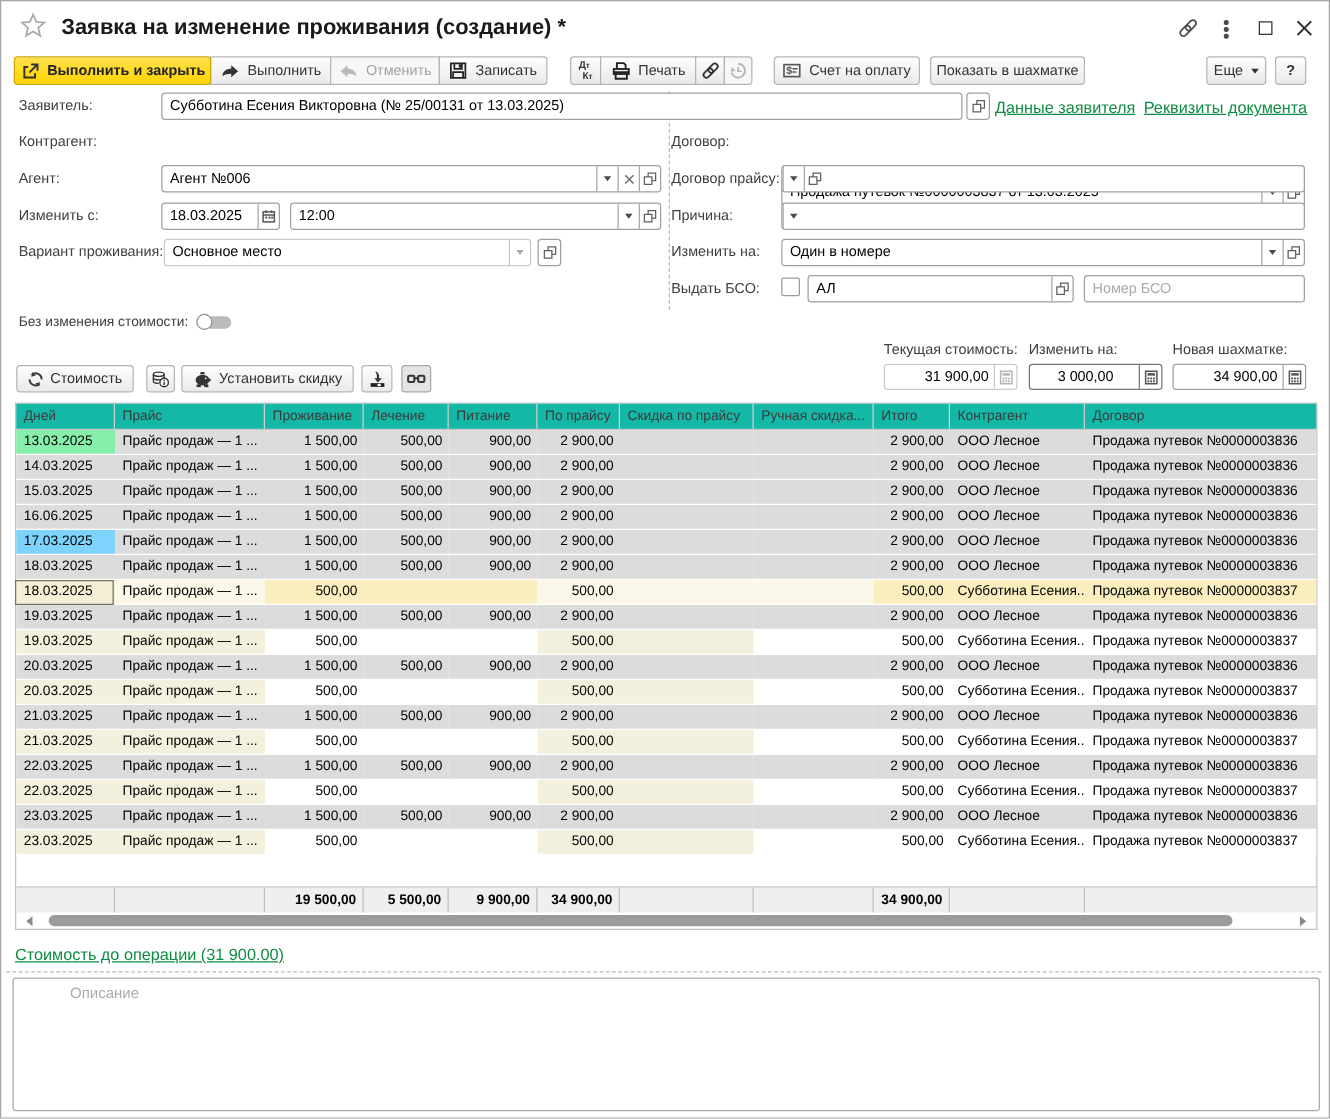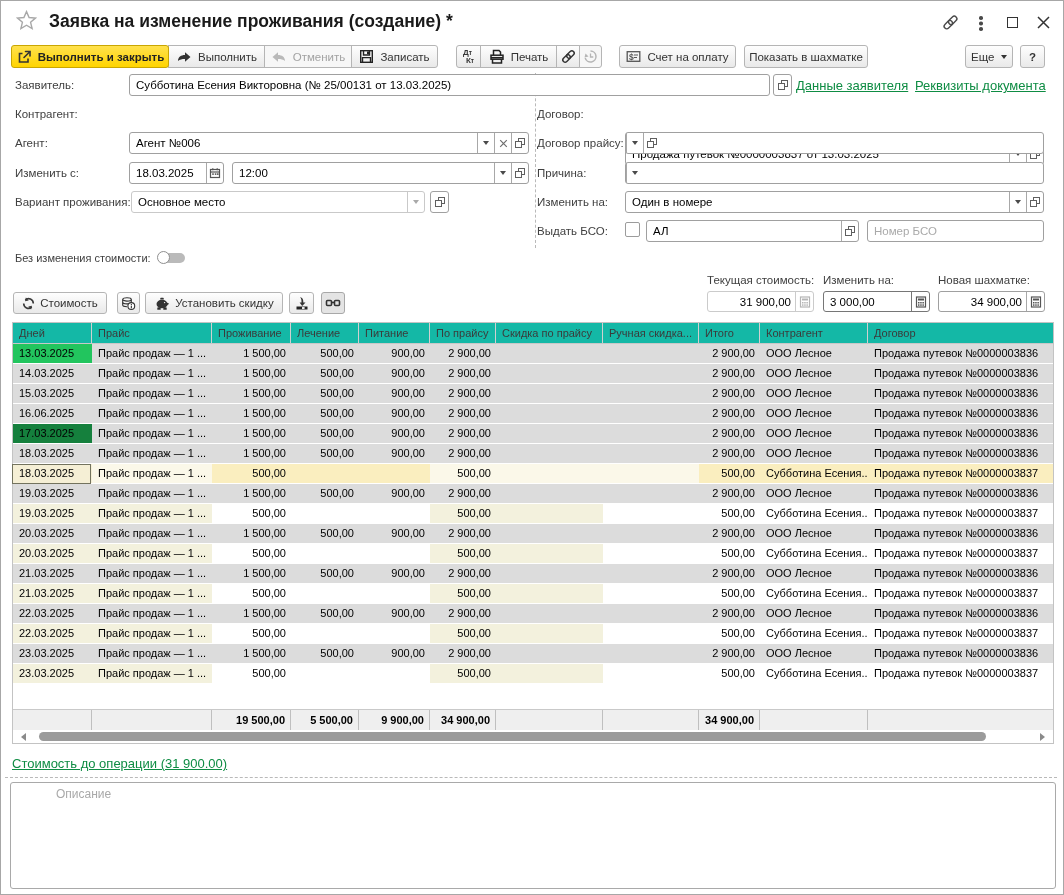--- a/index.html
+++ b/index.html
@@ -291,21 +291,21 @@
             <rect x="5.2" y="6" width="1.5" height="1.5"></rect>
             <rect x="7.4" y="6" width="1.5" height="1.5"></rect>
             <rect x="3" y="8.3" width="1.5" height="1.5"></rect>
             <rect x="5.2" y="8.3" width="1.5" height="1.5"></rect>
             <rect x="7.4" y="8.3" width="1.5" height="1.5"></rect>
           </g>
         </svg>
       </div>
   </div>
   <div class="inp" style="left:822px;top:290px;width:107px;height:21px;border-color:#767676;">
-      <div class="tx" style="text-align:left;padding-right:4px;">3&nbsp;000,00</div>
+      <div class="tx" style="text-align:center;padding-right:4px;">3&nbsp;000,00</div>
     <div class="sect" style="border-left-color:#767676;width:18px;">
         <svg width="12" height="12" viewBox="0 0 12 12">
           <rect x="1.5" y="1" width="9" height="10" fill="none" stroke="#555" stroke-width="1.2"></rect>
           <rect x="3" y="2.5" width="6" height="2" fill="#555"></rect>
           <g fill="#555">
             <rect x="3" y="6" width="1.5" height="1.5"></rect>
             <rect x="5.2" y="6" width="1.5" height="1.5"></rect>
             <rect x="7.4" y="6" width="1.5" height="1.5"></rect>
             <rect x="3" y="8.3" width="1.5" height="1.5"></rect>
             <rect x="5.2" y="8.3" width="1.5" height="1.5"></rect>
@@ -390,21 +390,21 @@
         <div style="width:68px;border-right:1px solid #d0d0d0;font-size:11px;color:#3b3b3b;line-height:20px;padding-left:6px;overflow:hidden;white-space:nowrap;flex:none;box-sizing:border-box;">Лечение</div>
         <div style="width:71px;border-right:1px solid #d0d0d0;font-size:11px;color:#3b3b3b;line-height:20px;padding-left:6px;overflow:hidden;white-space:nowrap;flex:none;box-sizing:border-box;">Питание</div>
         <div style="width:66px;border-right:1px solid #d0d0d0;font-size:11px;color:#3b3b3b;line-height:20px;padding-left:6px;overflow:hidden;white-space:nowrap;flex:none;box-sizing:border-box;">По прайсу</div>
         <div style="width:107px;border-right:1px solid #d0d0d0;font-size:11px;color:#3b3b3b;line-height:20px;padding-left:6px;overflow:hidden;white-space:nowrap;flex:none;box-sizing:border-box;">Скидка по прайсу</div>
         <div style="width:96px;border-right:1px solid #d0d0d0;font-size:11px;color:#3b3b3b;line-height:20px;padding-left:6px;overflow:hidden;white-space:nowrap;flex:none;box-sizing:border-box;">Ручная скидка...</div>
         <div style="width:61px;border-right:1px solid #d0d0d0;font-size:11px;color:#3b3b3b;line-height:20px;padding-left:6px;overflow:hidden;white-space:nowrap;flex:none;box-sizing:border-box;">Итого</div>
         <div style="width:108px;border-right:1px solid #d0d0d0;font-size:11px;color:#3b3b3b;line-height:20px;padding-left:6px;overflow:hidden;white-space:nowrap;flex:none;box-sizing:border-box;">Контрагент</div>
         <div style="width:185px;font-size:11px;color:#3b3b3b;line-height:20px;padding-left:6px;overflow:hidden;white-space:nowrap;flex:none;box-sizing:border-box;">Договор</div>
       </div>
 <div style="display:flex;height:20px;font-size:11px;color:#000;line-height:19px;border-bottom:1px solid #fff;">
-        <div style="width:79px;padding-left:6px;background:#22c55e;overflow:hidden;white-space:nowrap;flex:none;box-sizing:border-box;">13.03.2025</div>
+        <div style="width:79px;padding-left:6px;background:#86efac;overflow:hidden;white-space:nowrap;flex:none;box-sizing:border-box;">13.03.2025</div>
         <div style="width:120px;padding-left:6px;background:#dcdcdc;overflow:hidden;white-space:nowrap;flex:none;box-sizing:border-box;">Прайс продаж — 1 ...</div>
         <div style="width:79px;text-align:right;padding-right:5px;background:#dcdcdc;overflow:hidden;white-space:nowrap;flex:none;box-sizing:border-box;">1&nbsp;500,00</div>
         <div style="width:68px;text-align:right;padding-right:5px;background:#dcdcdc;overflow:hidden;white-space:nowrap;flex:none;box-sizing:border-box;">500,00</div>
         <div style="width:71px;text-align:right;padding-right:5px;background:#dcdcdc;overflow:hidden;white-space:nowrap;flex:none;box-sizing:border-box;">900,00</div>
         <div style="width:66px;text-align:right;padding-right:5px;background:#dcdcdc;overflow:hidden;white-space:nowrap;flex:none;box-sizing:border-box;">2&nbsp;900,00</div>
         <div style="width:107px;text-align:right;padding-right:5px;background:#dcdcdc;overflow:hidden;white-space:nowrap;flex:none;box-sizing:border-box;"></div>
         <div style="width:96px;text-align:right;padding-right:5px;background:#dcdcdc;overflow:hidden;white-space:nowrap;flex:none;box-sizing:border-box;"></div>
         <div style="width:61px;text-align:right;padding-right:5px;background:#dcdcdc;overflow:hidden;white-space:nowrap;flex:none;box-sizing:border-box;">2&nbsp;900,00</div>
         <div style="width:108px;padding-left:6px;background:#dcdcdc;overflow:hidden;white-space:nowrap;flex:none;box-sizing:border-box;">ООО Лесное</div>
         <div style="width:185px;padding-left:6px;background:#dcdcdc;overflow:hidden;white-space:nowrap;flex:none;box-sizing:border-box;">Продажа путевок №0000003836</div>
@@ -442,21 +442,21 @@
         <div style="width:68px;text-align:right;padding-right:5px;background:#dcdcdc;overflow:hidden;white-space:nowrap;flex:none;box-sizing:border-box;">500,00</div>
         <div style="width:71px;text-align:right;padding-right:5px;background:#dcdcdc;overflow:hidden;white-space:nowrap;flex:none;box-sizing:border-box;">900,00</div>
         <div style="width:66px;text-align:right;padding-right:5px;background:#dcdcdc;overflow:hidden;white-space:nowrap;flex:none;box-sizing:border-box;">2&nbsp;900,00</div>
         <div style="width:107px;text-align:right;padding-right:5px;background:#dcdcdc;overflow:hidden;white-space:nowrap;flex:none;box-sizing:border-box;"></div>
         <div style="width:96px;text-align:right;padding-right:5px;background:#dcdcdc;overflow:hidden;white-space:nowrap;flex:none;box-sizing:border-box;"></div>
         <div style="width:61px;text-align:right;padding-right:5px;background:#dcdcdc;overflow:hidden;white-space:nowrap;flex:none;box-sizing:border-box;">2&nbsp;900,00</div>
         <div style="width:108px;padding-left:6px;background:#dcdcdc;overflow:hidden;white-space:nowrap;flex:none;box-sizing:border-box;">ООО Лесное</div>
         <div style="width:185px;padding-left:6px;background:#dcdcdc;overflow:hidden;white-space:nowrap;flex:none;box-sizing:border-box;">Продажа путевок №0000003836</div>
       </div>
 <div style="display:flex;height:20px;font-size:11px;color:#000;line-height:19px;border-bottom:1px solid #fff;">
-        <div style="width:79px;padding-left:6px;background:#15803d;overflow:hidden;white-space:nowrap;flex:none;box-sizing:border-box;">17.03.2025</div>
+        <div style="width:79px;padding-left:6px;background:#7dd3fc;overflow:hidden;white-space:nowrap;flex:none;box-sizing:border-box;">17.03.2025</div>
         <div style="width:120px;padding-left:6px;background:#dcdcdc;overflow:hidden;white-space:nowrap;flex:none;box-sizing:border-box;">Прайс продаж — 1 ...</div>
         <div style="width:79px;text-align:right;padding-right:5px;background:#dcdcdc;overflow:hidden;white-space:nowrap;flex:none;box-sizing:border-box;">1&nbsp;500,00</div>
         <div style="width:68px;text-align:right;padding-right:5px;background:#dcdcdc;overflow:hidden;white-space:nowrap;flex:none;box-sizing:border-box;">500,00</div>
         <div style="width:71px;text-align:right;padding-right:5px;background:#dcdcdc;overflow:hidden;white-space:nowrap;flex:none;box-sizing:border-box;">900,00</div>
         <div style="width:66px;text-align:right;padding-right:5px;background:#dcdcdc;overflow:hidden;white-space:nowrap;flex:none;box-sizing:border-box;">2&nbsp;900,00</div>
         <div style="width:107px;text-align:right;padding-right:5px;background:#dcdcdc;overflow:hidden;white-space:nowrap;flex:none;box-sizing:border-box;"></div>
         <div style="width:96px;text-align:right;padding-right:5px;background:#dcdcdc;overflow:hidden;white-space:nowrap;flex:none;box-sizing:border-box;"></div>
         <div style="width:61px;text-align:right;padding-right:5px;background:#dcdcdc;overflow:hidden;white-space:nowrap;flex:none;box-sizing:border-box;">2&nbsp;900,00</div>
         <div style="width:108px;padding-left:6px;background:#dcdcdc;overflow:hidden;white-space:nowrap;flex:none;box-sizing:border-box;">ООО Лесное</div>
         <div style="width:185px;padding-left:6px;background:#dcdcdc;overflow:hidden;white-space:nowrap;flex:none;box-sizing:border-box;">Продажа путевок №0000003836</div>

